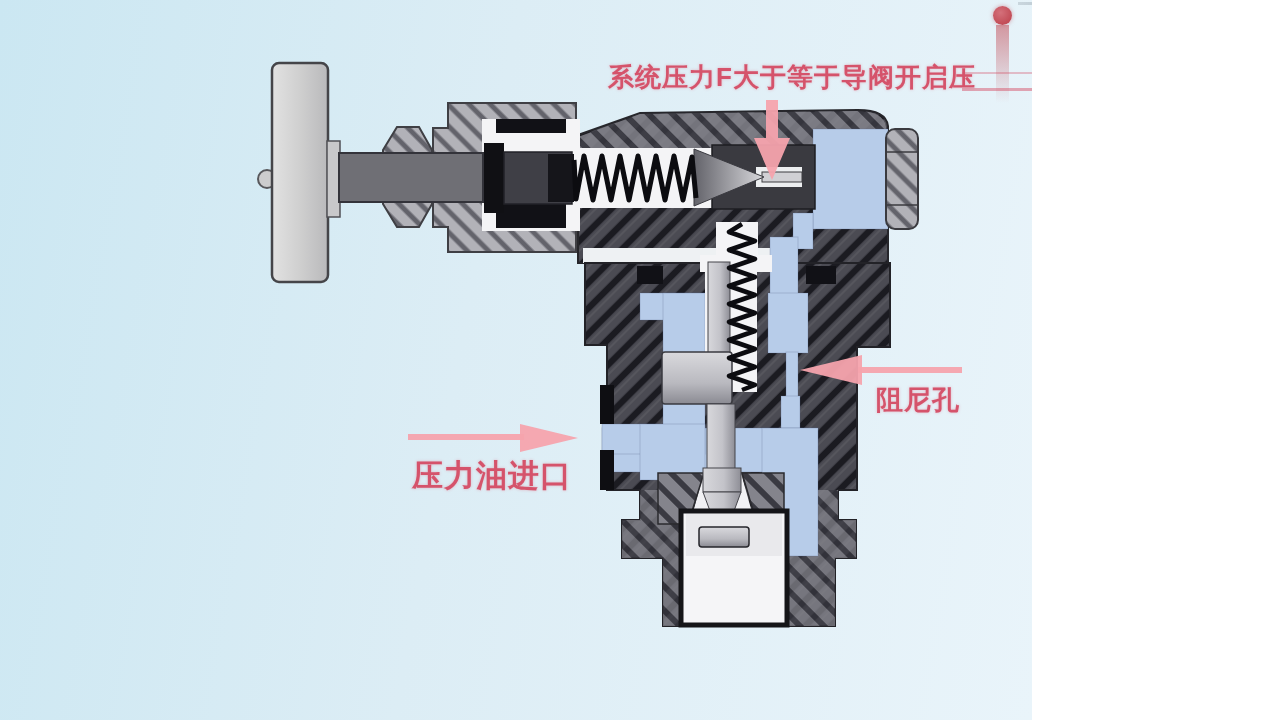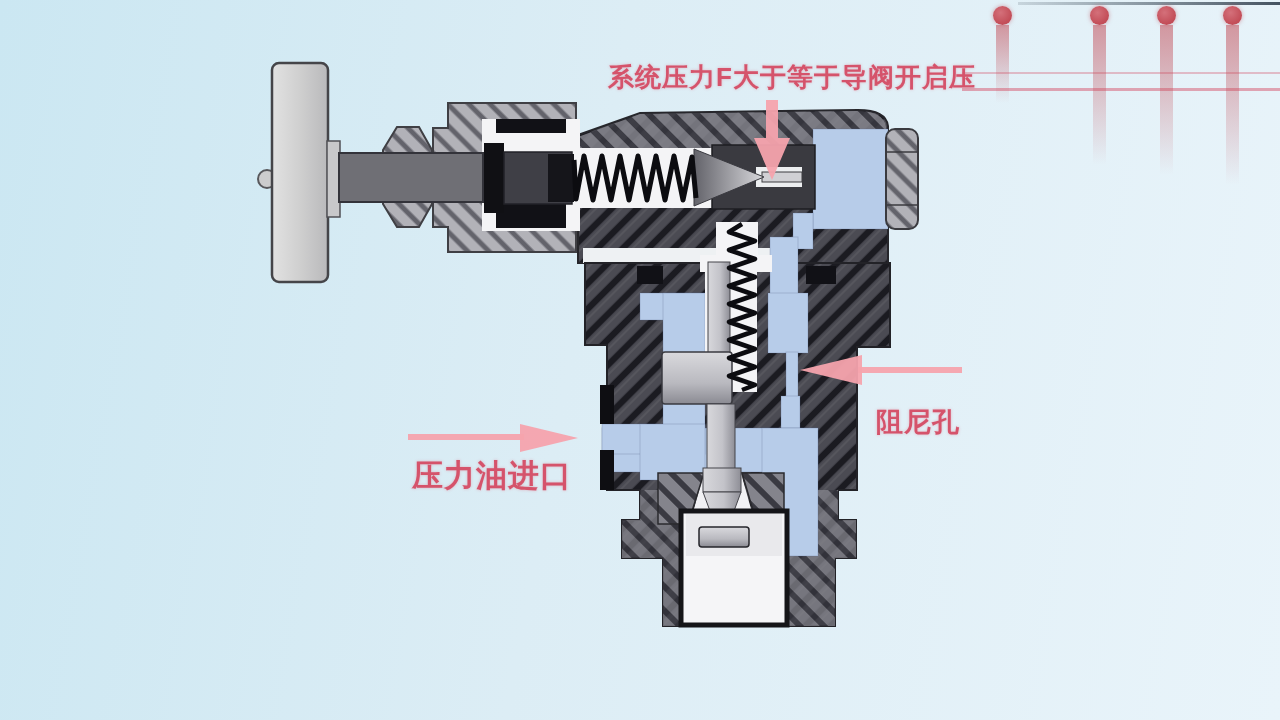--- a/index.html
+++ b/index.html
@@ -1,30 +1,30 @@
 <!DOCTYPE html>
 <html style="--annotation-red: #d5536b; --arrow-pink: #f6a3ad; --fluid-blue: #b7cce9; --body-dark: #4b4b53; --body-mid: #84848c; --body-light: #b2b2b8; --marker-red: #c24c57; --background-top-right: #e9f4fa; --background-bottom-left: #cbe7f2;"><head>
 <meta charset="utf-8">
 <style>
   html,body{margin:0;padding:0;}
   #stage{
-    position:relative;width:1280px;height:720px;overflow:hidden;
+    position:relative;width:1032px;height:720px;overflow:hidden;
     background:linear-gradient(100deg,var(--background-bottom-left,#cbe7f2) 0%,#dcedf5 45%,var(--background-top-right,#e9f4fa) 100%);
     font-family:"Liberation Sans","DejaVu Sans",sans-serif;
   }
   svg{position:absolute;left:0;top:0;}
   .fluid{fill:var(--fluid-blue,#b7cce9);stroke:rgba(80,100,140,.25);stroke-width:1;}
   .arrow{fill:var(--arrow-pink,#f6a3ad);opacity:.95;}
   .label{
     position:absolute;color:var(--annotation-red,#d5536b);
     font-weight:700;letter-spacing:1px;z-index:3;white-space:nowrap;
     text-shadow:0 0 3px rgba(223,109,128,.45);
   }
   #label-pilot{left:608px;top:60px;font-size:26px;}
-  #label-damping{left:876px;top:404px;font-size:27px;}
+  #label-damping{left:876px;top:382px;font-size:27px;}
   #label-inlet{left:412px;top:455px;font-size:31px;}
   .redline{position:absolute;background:var(--annotation-red,#d5536b);z-index:2;}
   #redline-1{left:962px;top:72px;width:318px;height:2px;opacity:.35;}
   #redline-2{left:962px;top:88px;width:318px;height:3px;opacity:.5;}
   #topline{position:absolute;left:1018px;top:2px;width:262px;height:3px;z-index:2;
     background:linear-gradient(90deg,rgba(40,55,70,.15),rgba(40,55,70,.85));}
   .marker{position:absolute;z-index:2;}
   .marker .dot{width:19px;height:19px;border-radius:50%;
     background:radial-gradient(circle at 40% 35%,#d4707a,var(--marker-red,#c24c57) 70%);
     box-shadow:0 0 4px rgba(194,76,87,.5);}

